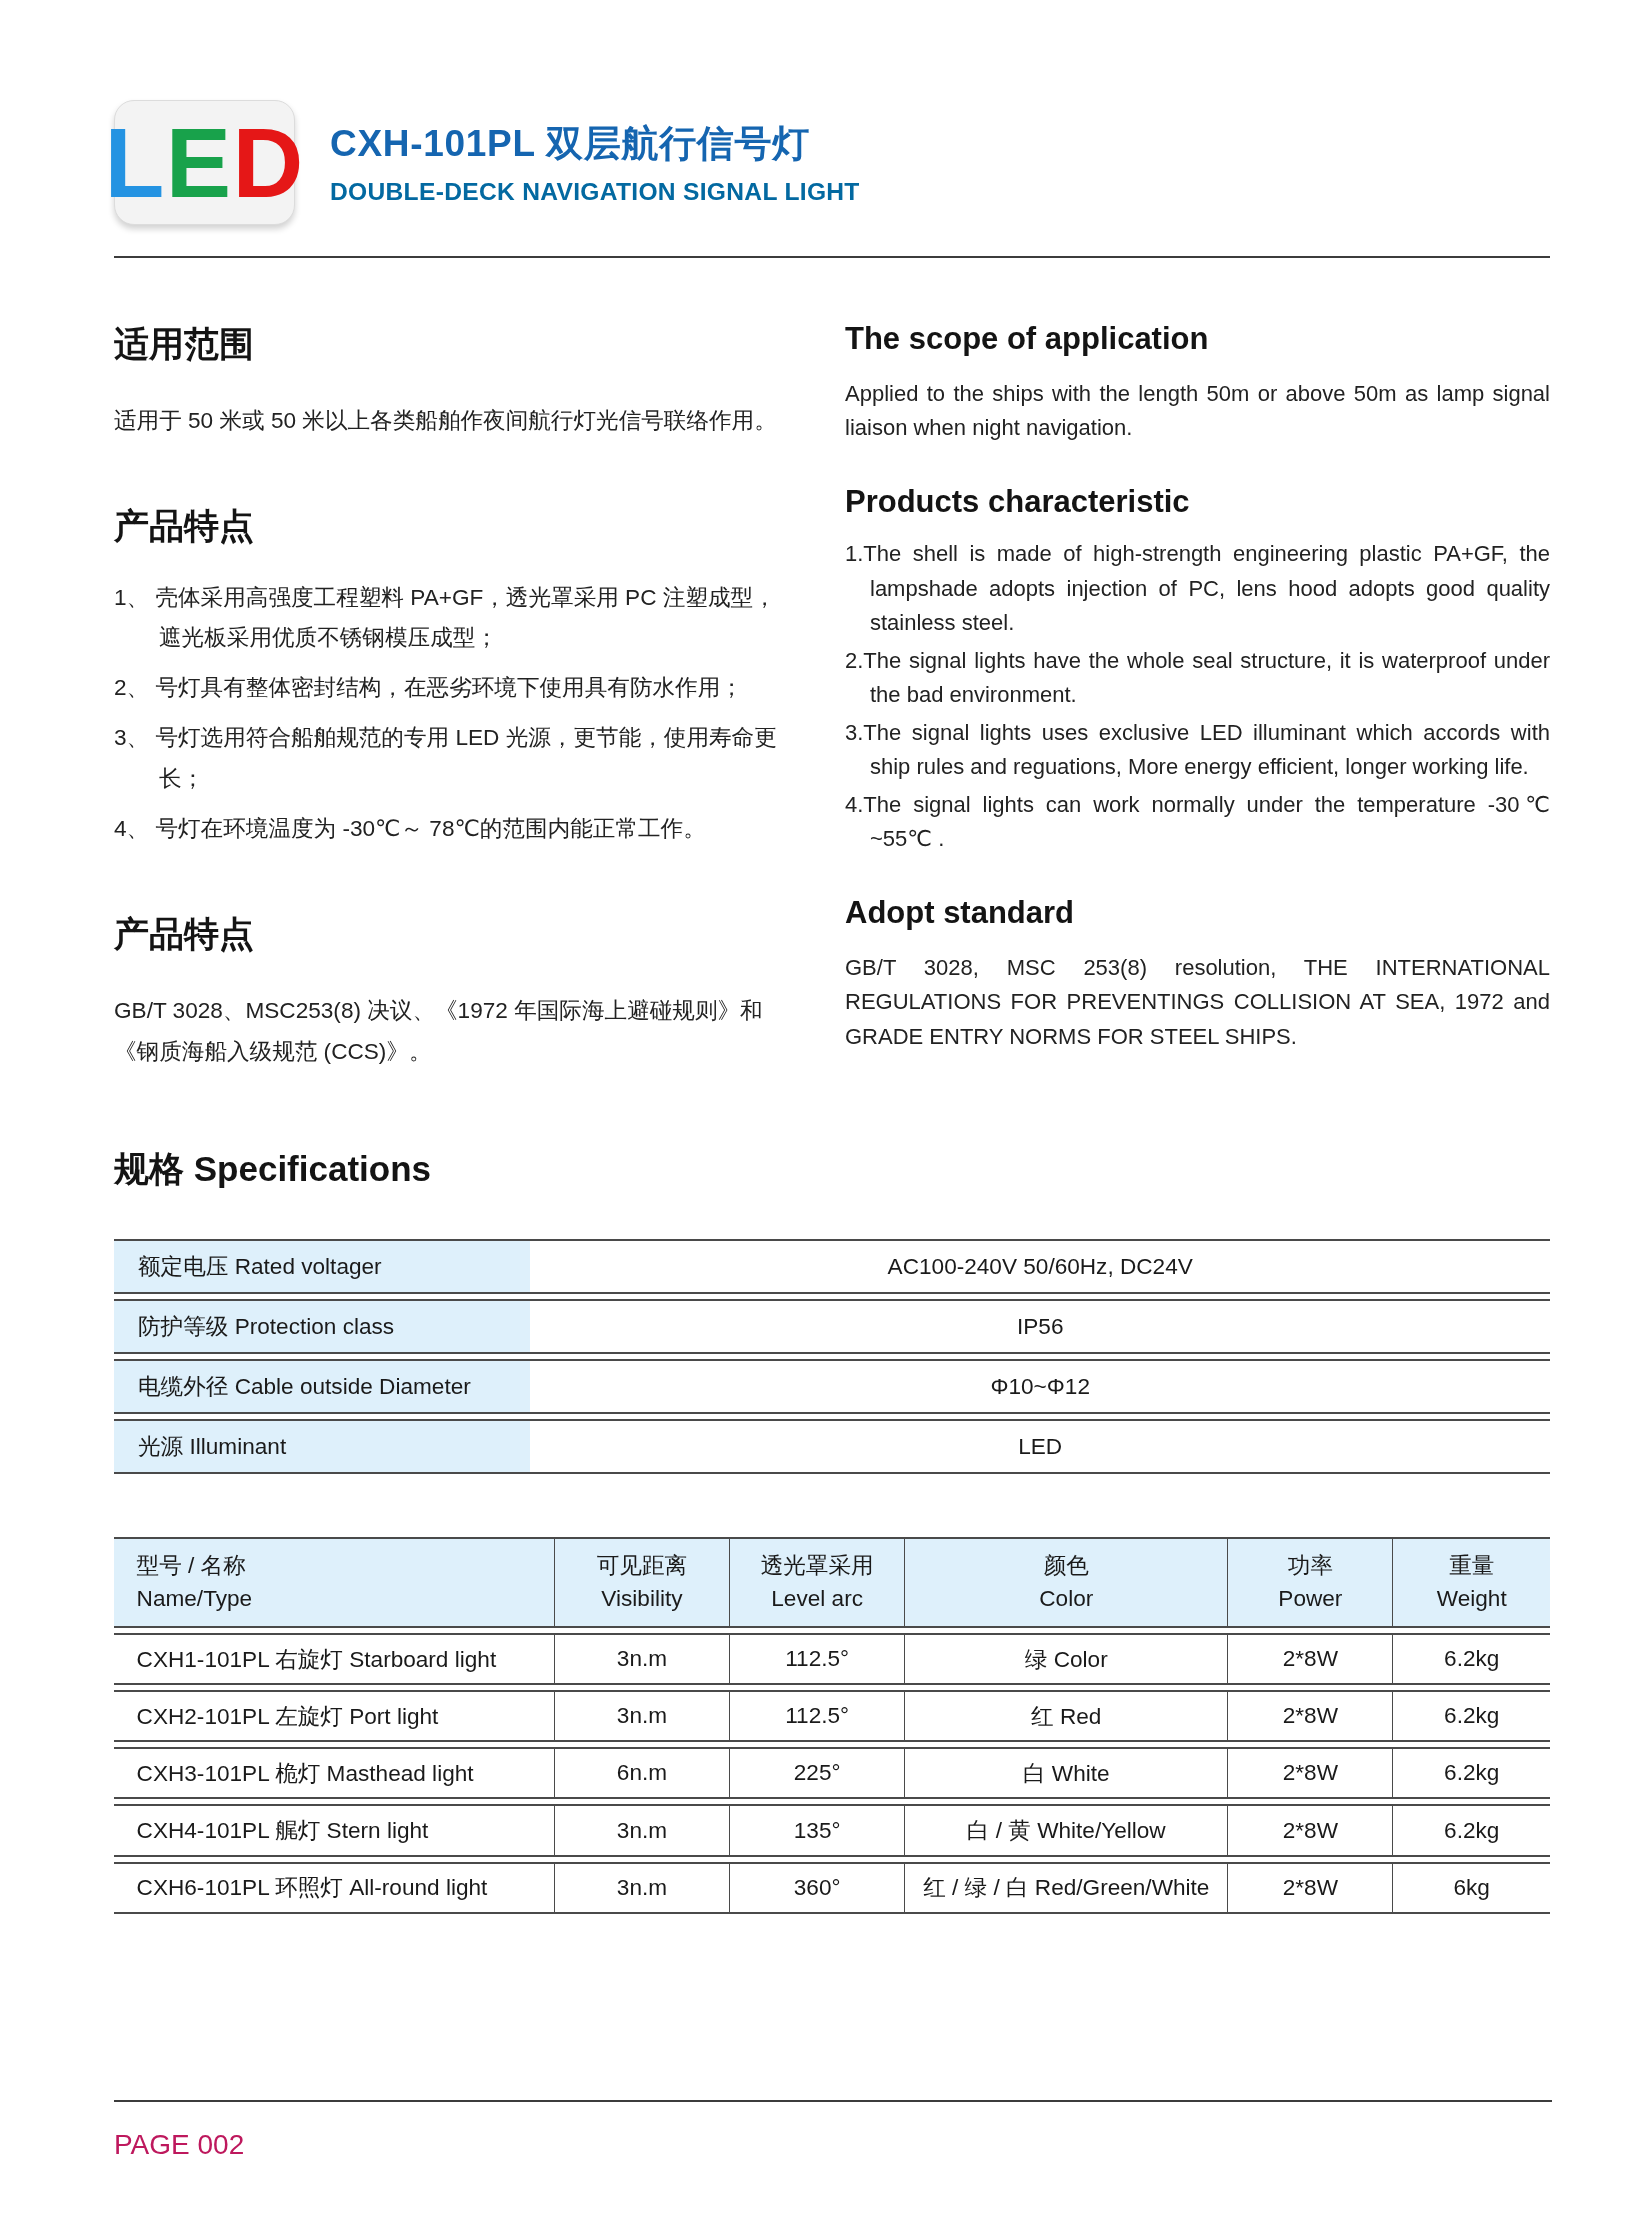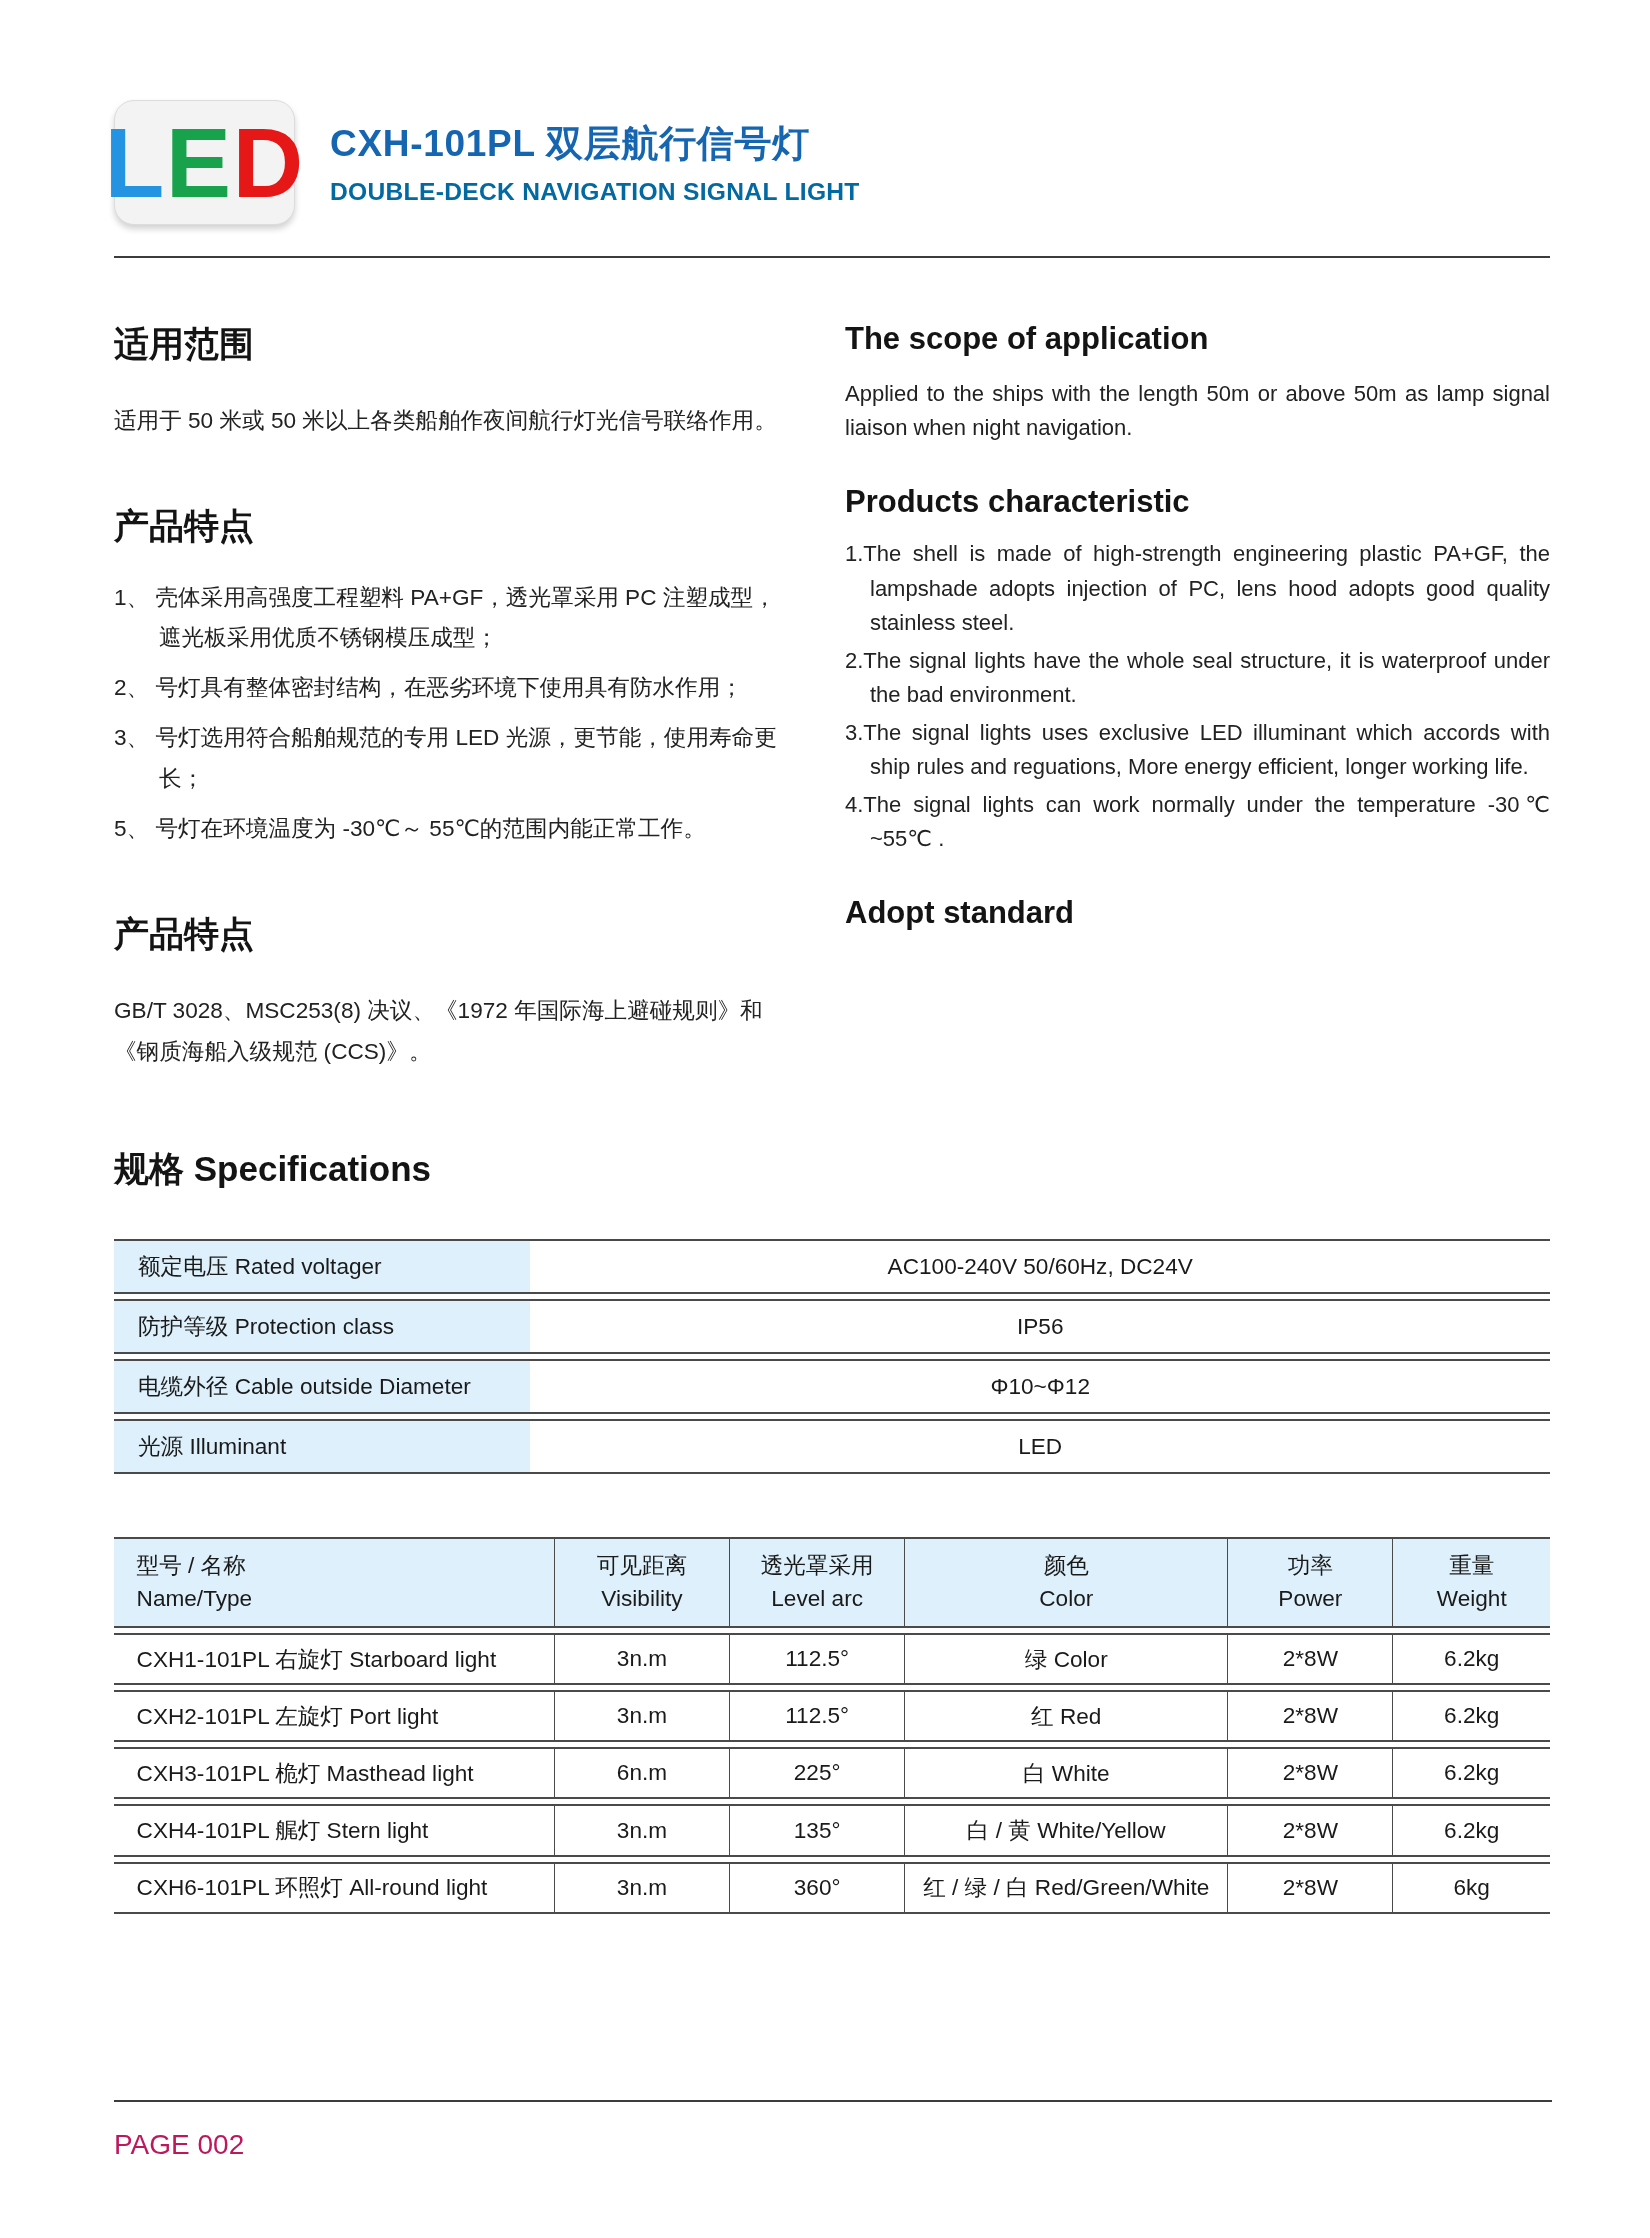--- a/index.html
+++ b/index.html
@@ -102,40 +102,41 @@
 
       <div class="col-left">
         <h2 class="cn">适用范围</h2>
         <p class="cn-body">适用于 50 米或 50 米以上各类船舶作夜间航行灯光信号联络作用。</p>
 
         <h2 class="cn mt-section-cn">产品特点</h2>
         <div class="cn-list">
           <p class="cn-item">1、 壳体采用高强度工程塑料 PA+GF，透光罩采用 PC 注塑成型，遮光板采用优质不锈钢模压成型；</p>
           <p class="cn-item">2、 号灯具有整体密封结构，在恶劣环境下使用具有防水作用；</p>
           <p class="cn-item">3、 号灯选用符合船舶规范的专用 LED 光源，更节能，使用寿命更长；</p>
-          <p class="cn-item">5、 号灯在环境温度为 -30℃～ 55℃的范围内能正常工作。</p>
+          <p class="cn-item">4、 号灯在环境温度为 -30℃～ 78℃的范围内能正常工作。</p>
         </div>
 
         <h2 class="cn mt-section-cn">产品特点</h2>
         <p class="cn-body">GB/T 3028、MSC253(8) 决议、《1972 年国际海上避碰规则》和《钢质海船入级规范 (CCS)》。</p>
       </div>
 
       <div class="col-right">
         <h2 class="en">The scope of application</h2>
         <p class="en-body">Applied to the ships with the length 50m or above 50m as lamp signal liaison when night navigation.</p>
 
         <h2 class="en mt-section-en">Products characteristic</h2>
         <div class="en-list">
           <p class="en-item">1.The shell is made of high-strength engineering plastic PA+GF, the lampshade adopts injection of PC, lens hood adopts good quality stainless steel.</p>
           <p class="en-item">2.The signal lights have the whole seal structure, it is waterproof under the bad environment.</p>
           <p class="en-item">3.The signal lights uses exclusive LED illuminant which accords with ship rules and reguations, More energy efficient, longer working life.</p>
           <p class="en-item">4.The signal lights can work normally under the temperature -30℃ ~55℃ .</p>
         </div>
 
         <h2 class="en mt-section-en">Adopt standard</h2>
+        <p class="en-body">GB/T 3028, MSC 253(8) resolution, THE INTERNATIONAL REGULATIONS FOR PREVENTINGS COLLISION AT SEA, 1972 and GRADE ENTRY NORMS FOR STEEL SHIPS.</p>
       </div>
 
     </div>
 
     <h2 class="specs-heading">规格 Specifications</h2>
 
     <table class="spec-table">
       <tbody>
         <tr>
           <td class="spec-label">额定电压 Rated voltager</td>

